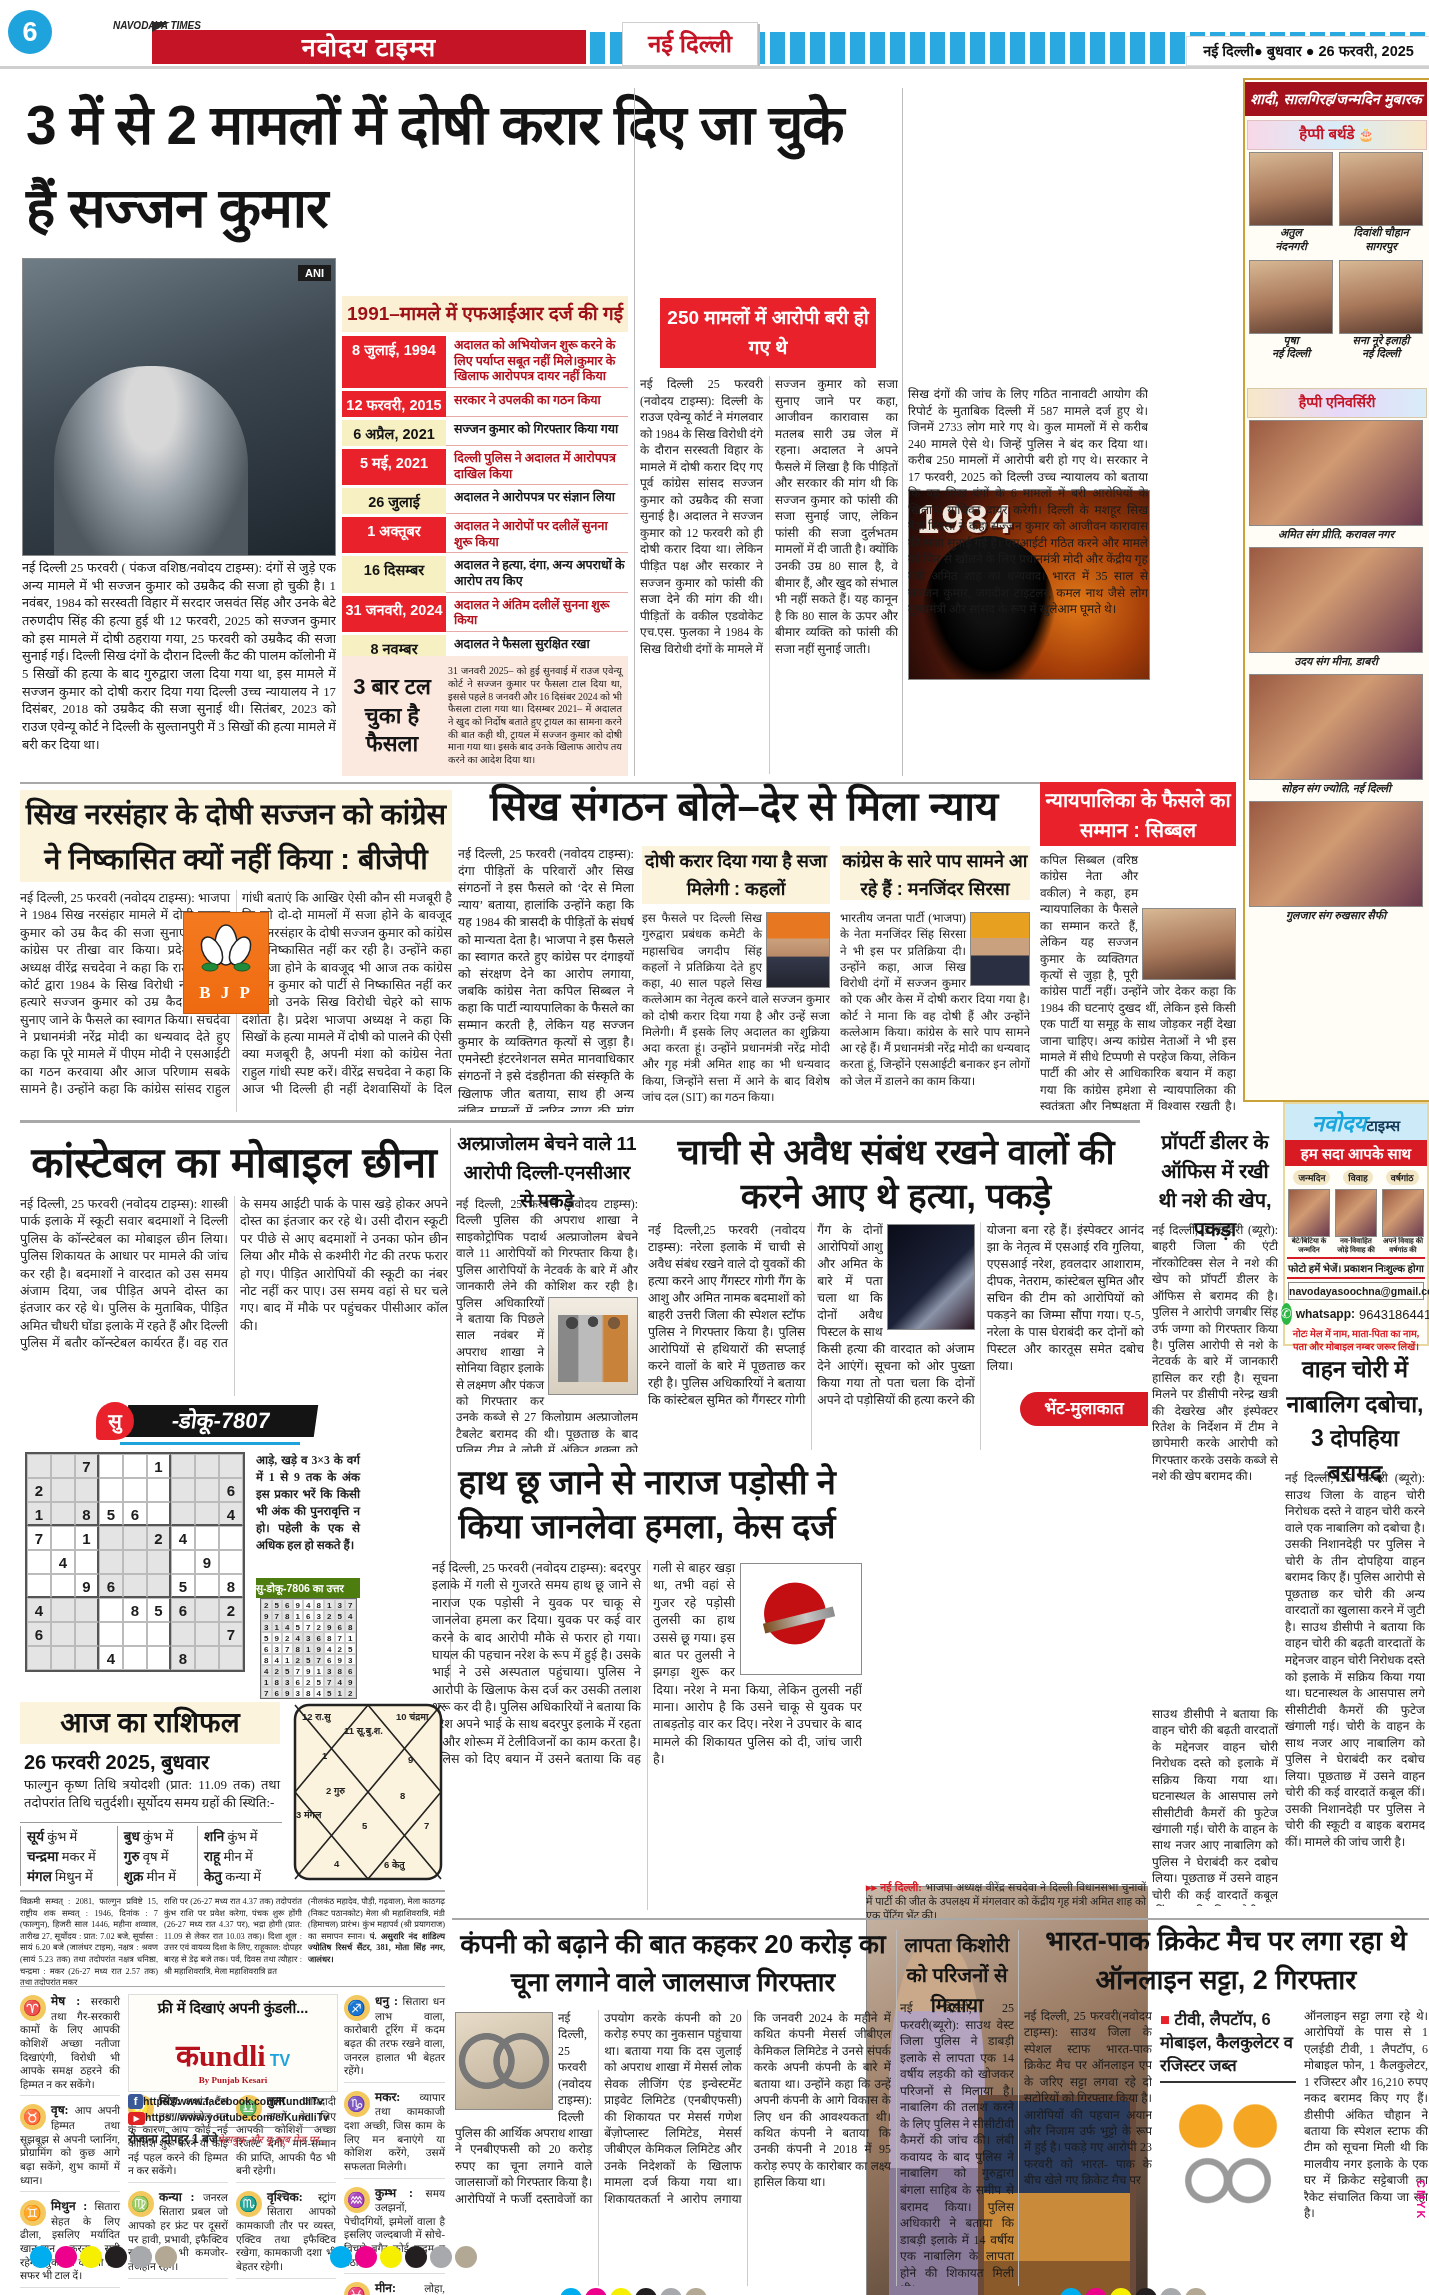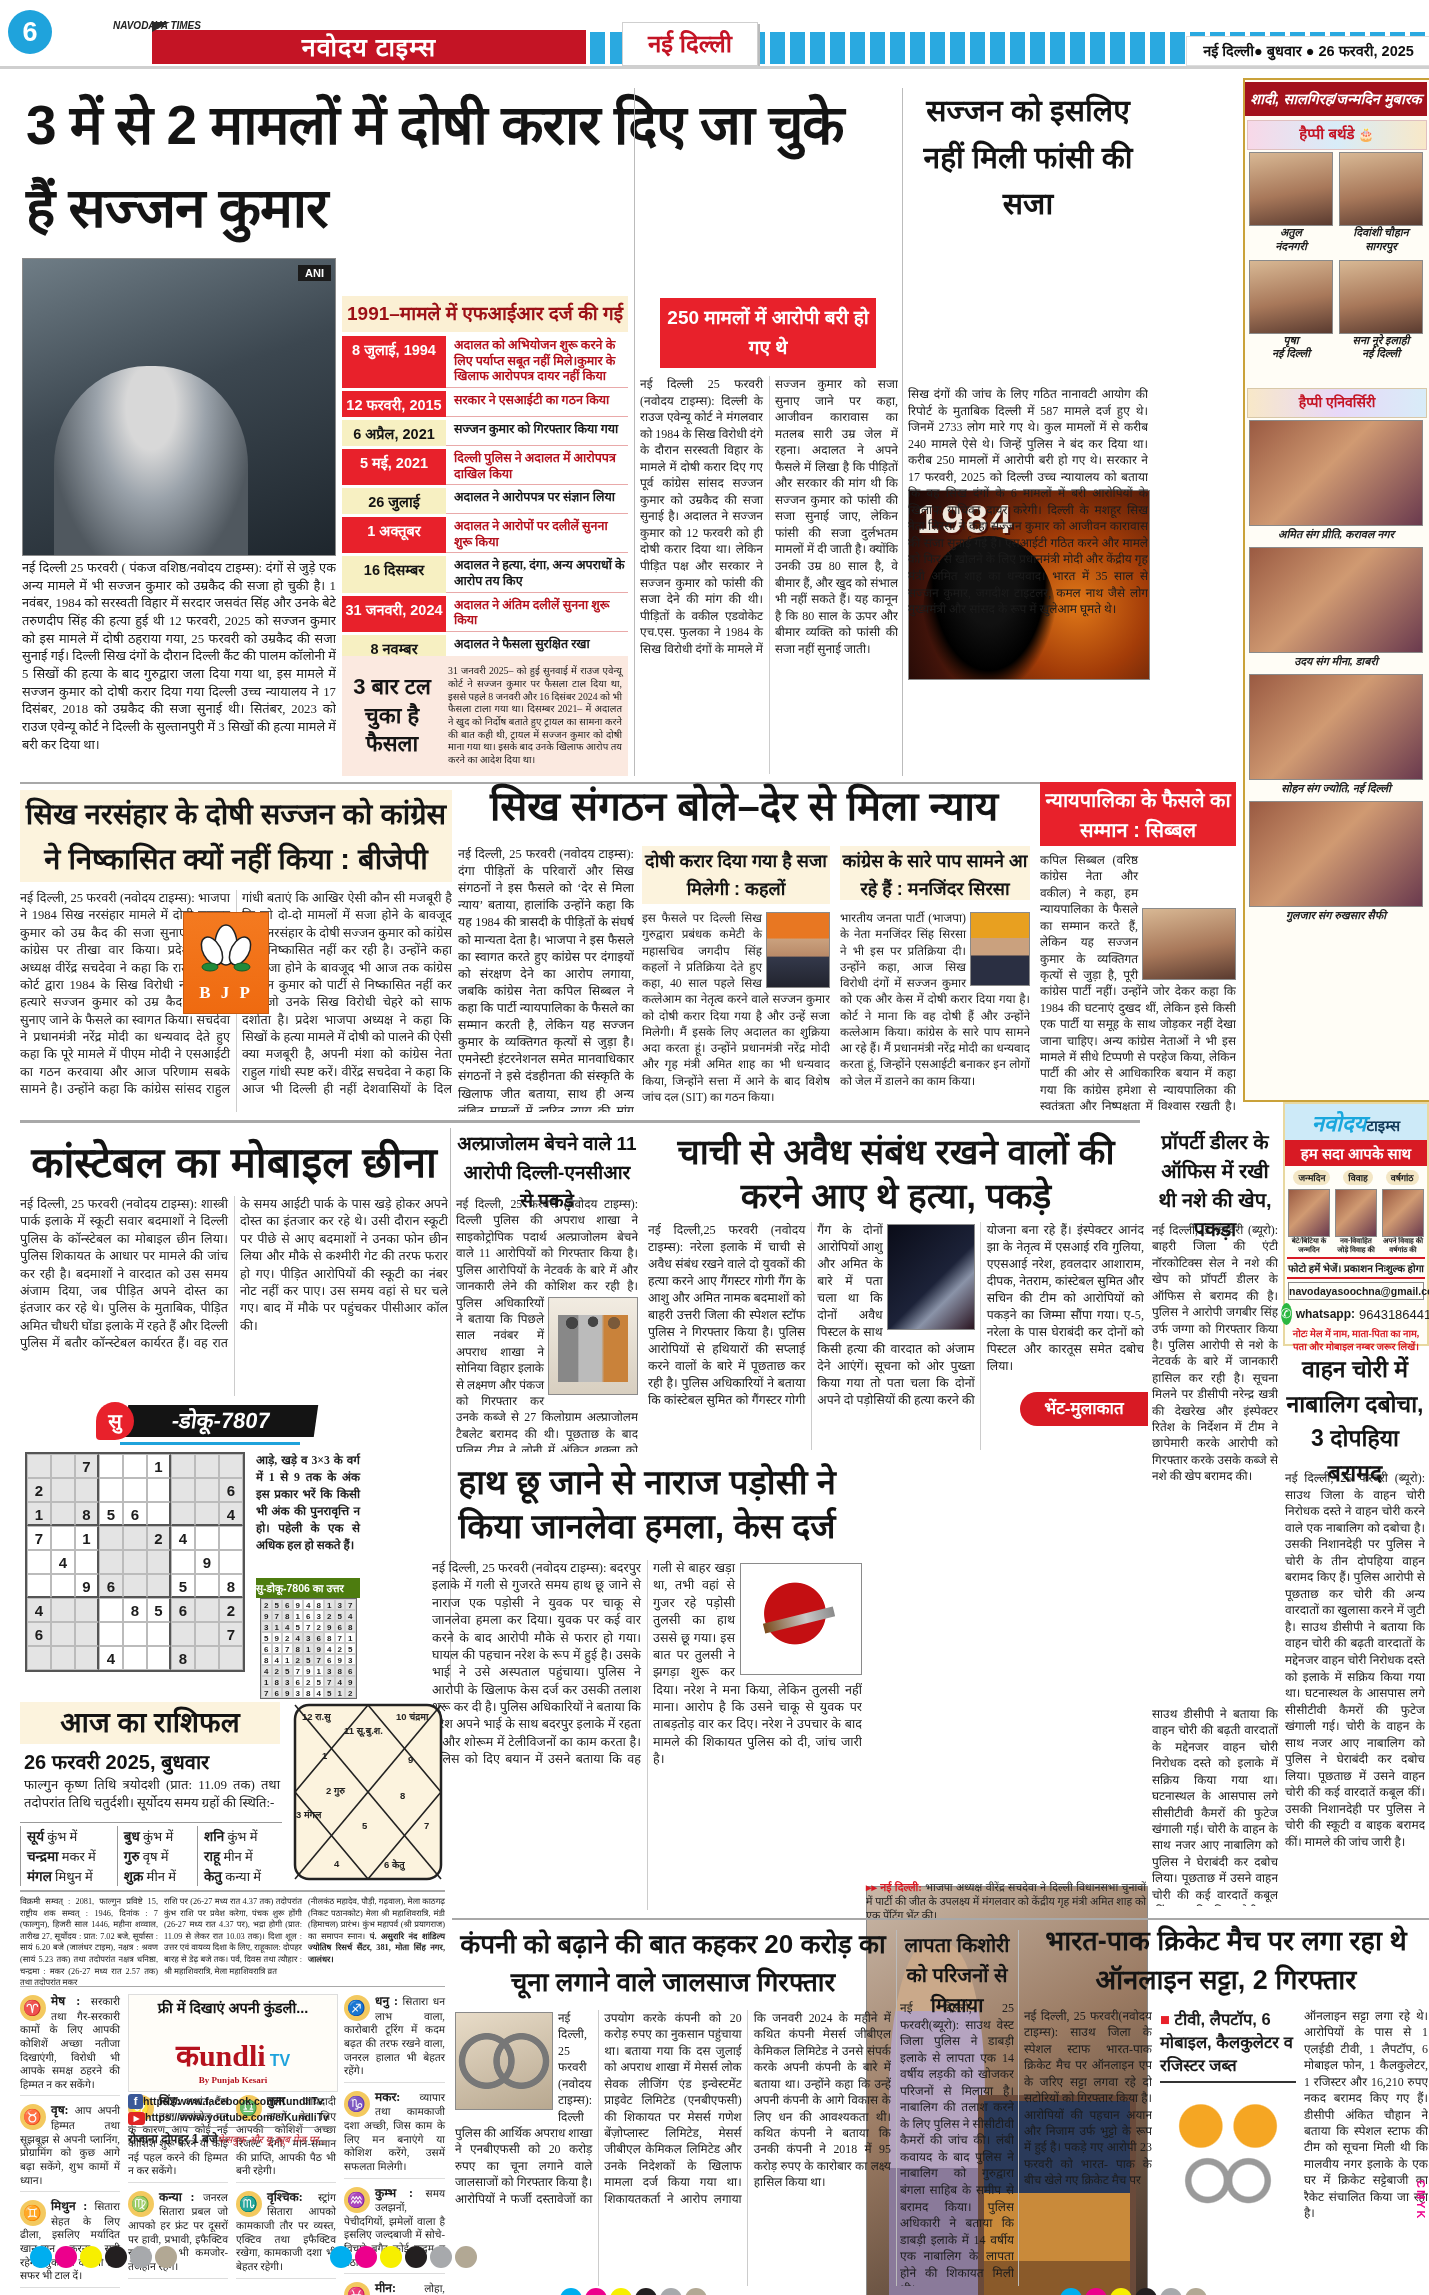--- a/index.html
+++ b/index.html
@@ -111,21 +111,21 @@
   </div>
   <div class="abs" style="left:342px;top:336px;width:286px;">
 
       <div class="tl-row">
         <span class="tl-date tone-red">8 जुलाई, 1994</span>
         <span class="tl-text tone-red">अदालत को अभियोजन शुरू करने के लिए पर्याप्त सबूत नहीं मिले।कुमार के खिलाफ आरोपपत्र दायर नहीं किया</span>
       </div>
 
       <div class="tl-row">
         <span class="tl-date tone-red">12 फरवरी, 2015</span>
-        <span class="tl-text tone-red">सरकार ने एसआईटी का गठन किया</span>
+        <span class="tl-text tone-red">सरकार ने उपलकी का गठन किया</span>
       </div>
 
       <div class="tl-row">
         <span class="tl-date tone-cream">6 अप्रैल, 2021</span>
         <span class="tl-text tone-cream">सज्जन कुमार को गिरफ्तार किया गया</span>
       </div>
 
       <div class="tl-row">
         <span class="tl-date tone-red">5 मई, 2021</span>
         <span class="tl-text tone-red">दिल्ली पुलिस ने अदालत में आरोपपत्र दाखिल किया</span>
@@ -176,21 +176,20 @@
   </div>
 
   <div class="abs red-hl" style="left:660px;top:298px;width:216px;height:70px;text-align:center;">
     <span style="display:inline-block;font-family:'Liberation Sans',sans-serif;font-weight:bold;font-size:19px;line-height:1.6;padding-top:5px;">250 मामलों में आरोपी बरी हो गए थे</span>
   </div>
   <div class="abs body-txt cols2" style="left:640px;top:376px;width:258px;height:398px;font-size:12px;">
     <span>नई दिल्ली 25 फरवरी (नवोदय टाइम्स): दिल्ली के राउज एवेन्यू कोर्ट ने मंगलवार को 1984 के सिख विरोधी दंगे के दौरान सरस्वती विहार के मामले में दोषी करार दिए गए पूर्व कांग्रेस सांसद सज्जन कुमार को उम्रकैद की सजा सुनाई है। अदालत ने सज्जन कुमार को 12 फरवरी को ही दोषी करार दिया था। लेकिन पीड़ित पक्ष और सरकार ने सज्जन कुमार को फांसी की सजा देने की मांग की थी।</span>
     <span>पीड़ितों के वकील एडवोकेट एच.एस. फुलका ने 1984 के सिख विरोधी दंगों के मामले में सज्जन कुमार को सजा सुनाए जाने पर कहा, आजीवन कारावास का मतलब सारी उम्र जेल में रहना। अदालत ने अपने फैसले में लिखा है कि पीड़ितों और सरकार की मांग थी कि सज्जन कुमार को फांसी की सजा सुनाई जाए, लेकिन फांसी की सजा दुर्लभतम मामलों में दी जाती है। क्योंकि उनकी उम्र 80 साल है, वे बीमार हैं, और खुद को संभाल भी नहीं सकते हैं। यह कानून है कि 80 साल के ऊपर और बीमार व्यक्ति को फांसी की सजा नहीं सुनाई जाती।</span>
   </div>
 
-  <div class="abs hl" style="left:906px;top:88px;width:244px;font-size:30px;line-height:1.55;text-align:center;">सज्जन को इसलिए नहीं मिली फांसी की सजा</div>
   <div class="abs ph ph-fire" style="left:908px;top:192px;width:240px;height:188px;">
     <span class="hood"></span>
     <span class="abs" style="left:8px;top:6px;color:#efe7dd;font-family:'Liberation Sans',sans-serif;font-weight:bold;
           font-size:40px;letter-spacing:2px;text-shadow:2px 2px 0 #4a0f05;">1984</span>
   </div>
   <div class="abs body-txt" style="left:908px;top:386px;width:240px;height:388px;font-size:12px;">
     <span>सिख दंगों की जांच के लिए गठित नानावटी आयोग की रिपोर्ट के मुताबिक दिल्ली में 587 मामले दर्ज हुए थे। जिनमें 2733 लोग मारे गए थे। कुल मामलों में से करीब 240 मामले ऐसे थे। जिन्हें पुलिस ने बंद कर दिया था। करीब 250 मामलों में आरोपी बरी हो गए थे। सरकार ने 17 फरवरी, 2025 को दिल्ली उच्च न्यायालय को बताया कि वह सिख दंगों के 6 मामलों में बरी आरोपियों के खिलाफ याचिका दायर करेगी।</span>
     <span>दिल्ली के मशहूर सिख नेता सिरसा ने कहा सज्जन कुमार को आजीवन कारावास की सजा सुनाई गई है। एसआईटी गठित करने और मामले को फिर से खोलने के लिए प्रधानमंत्री मोदी और केंद्रीय गृह मंत्री अमित शाह का धन्यवाद। भारत में 35 साल से सज्जन कुमार, जगदीश टाइटलर, कमल नाथ जैसे लोग मुख्यमंत्री और सांसद के रूप में खुलेआम घूमते थे।</span>
   </div>
 

